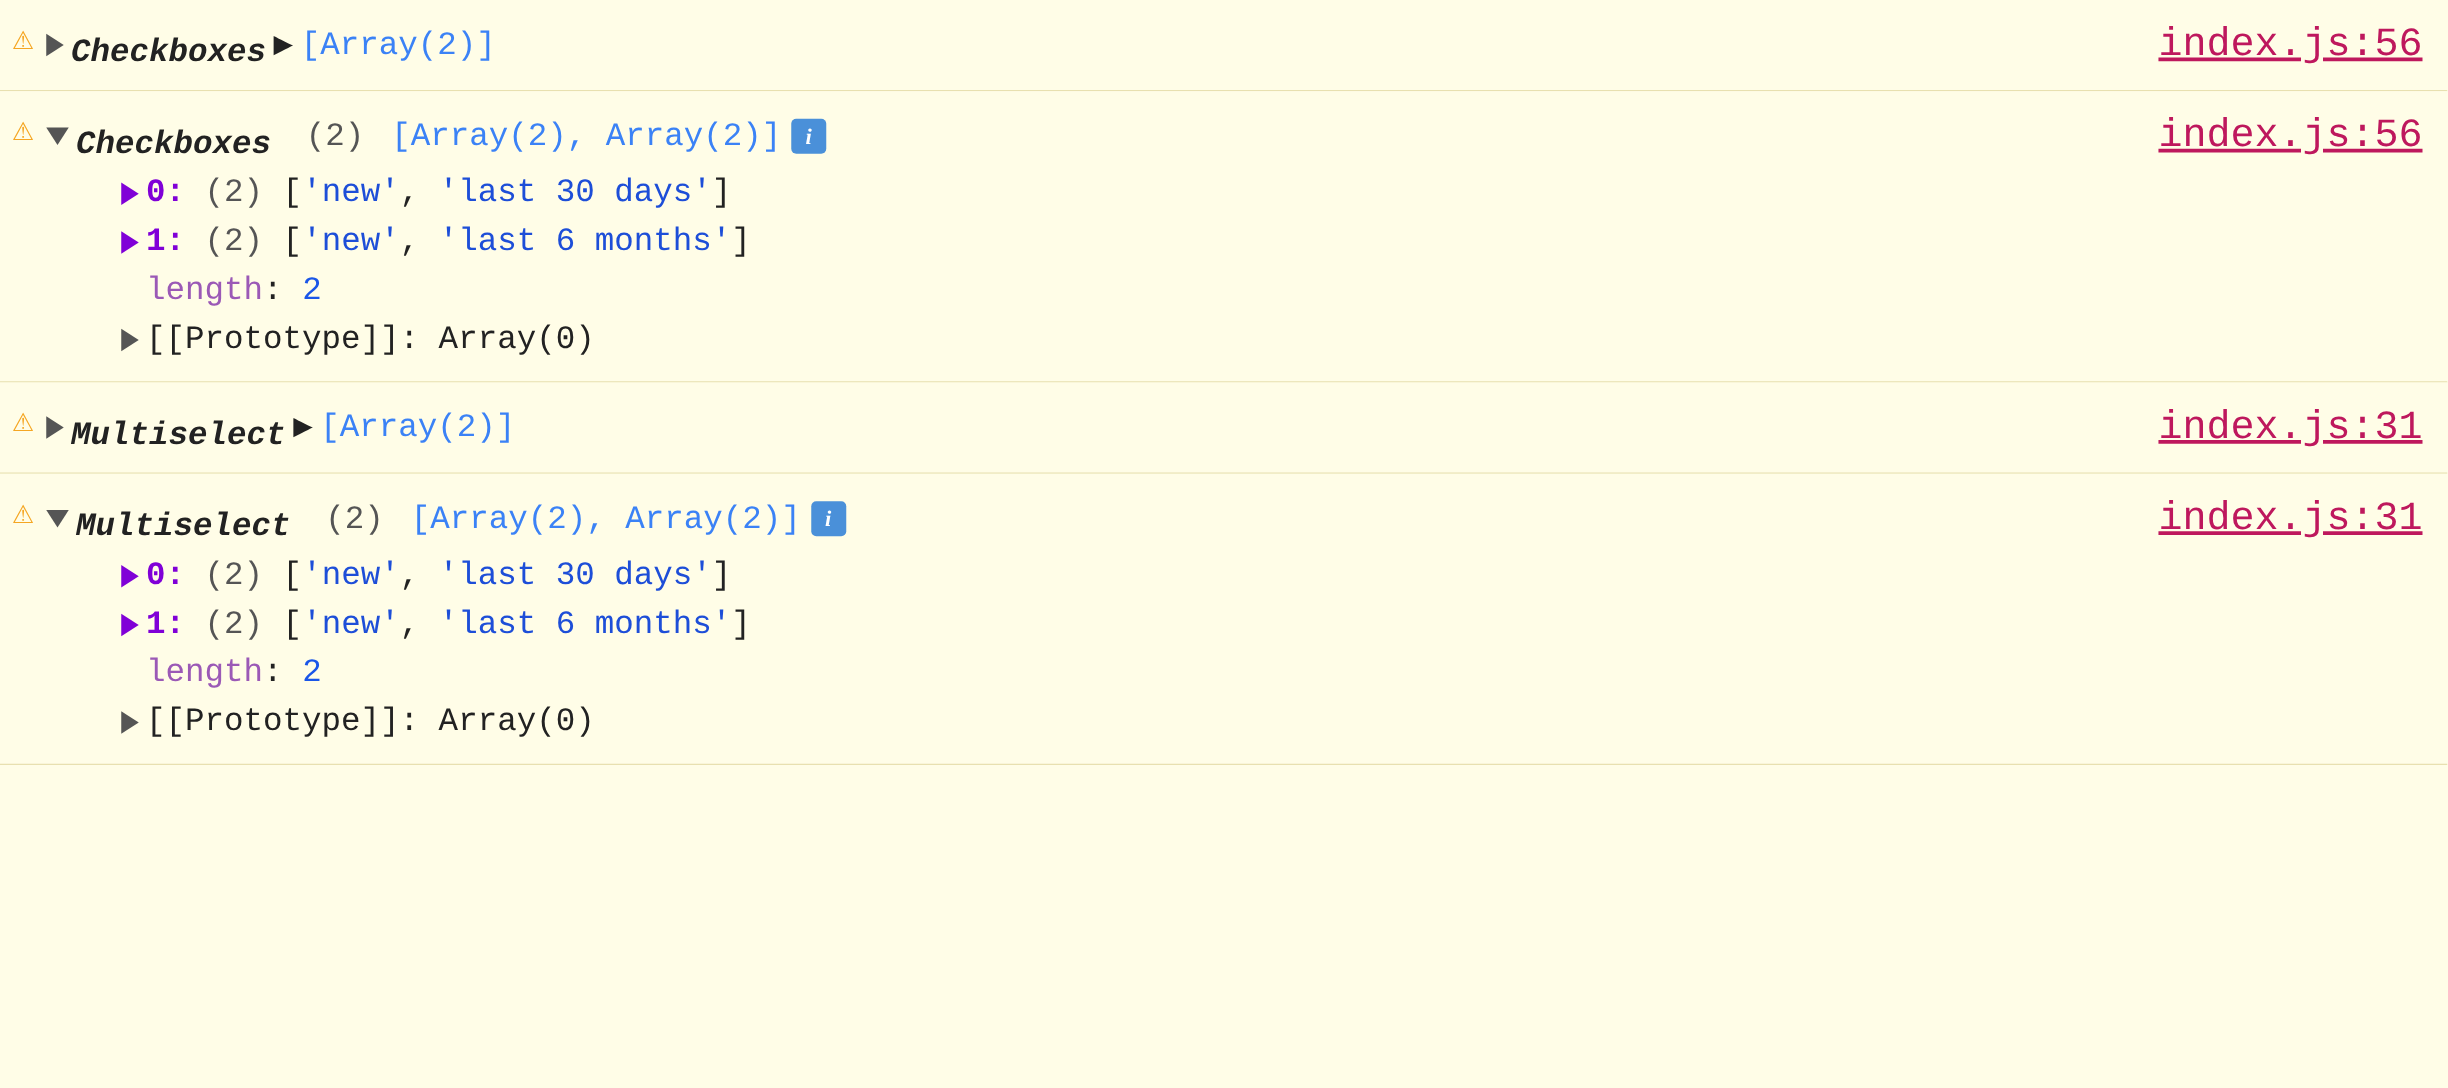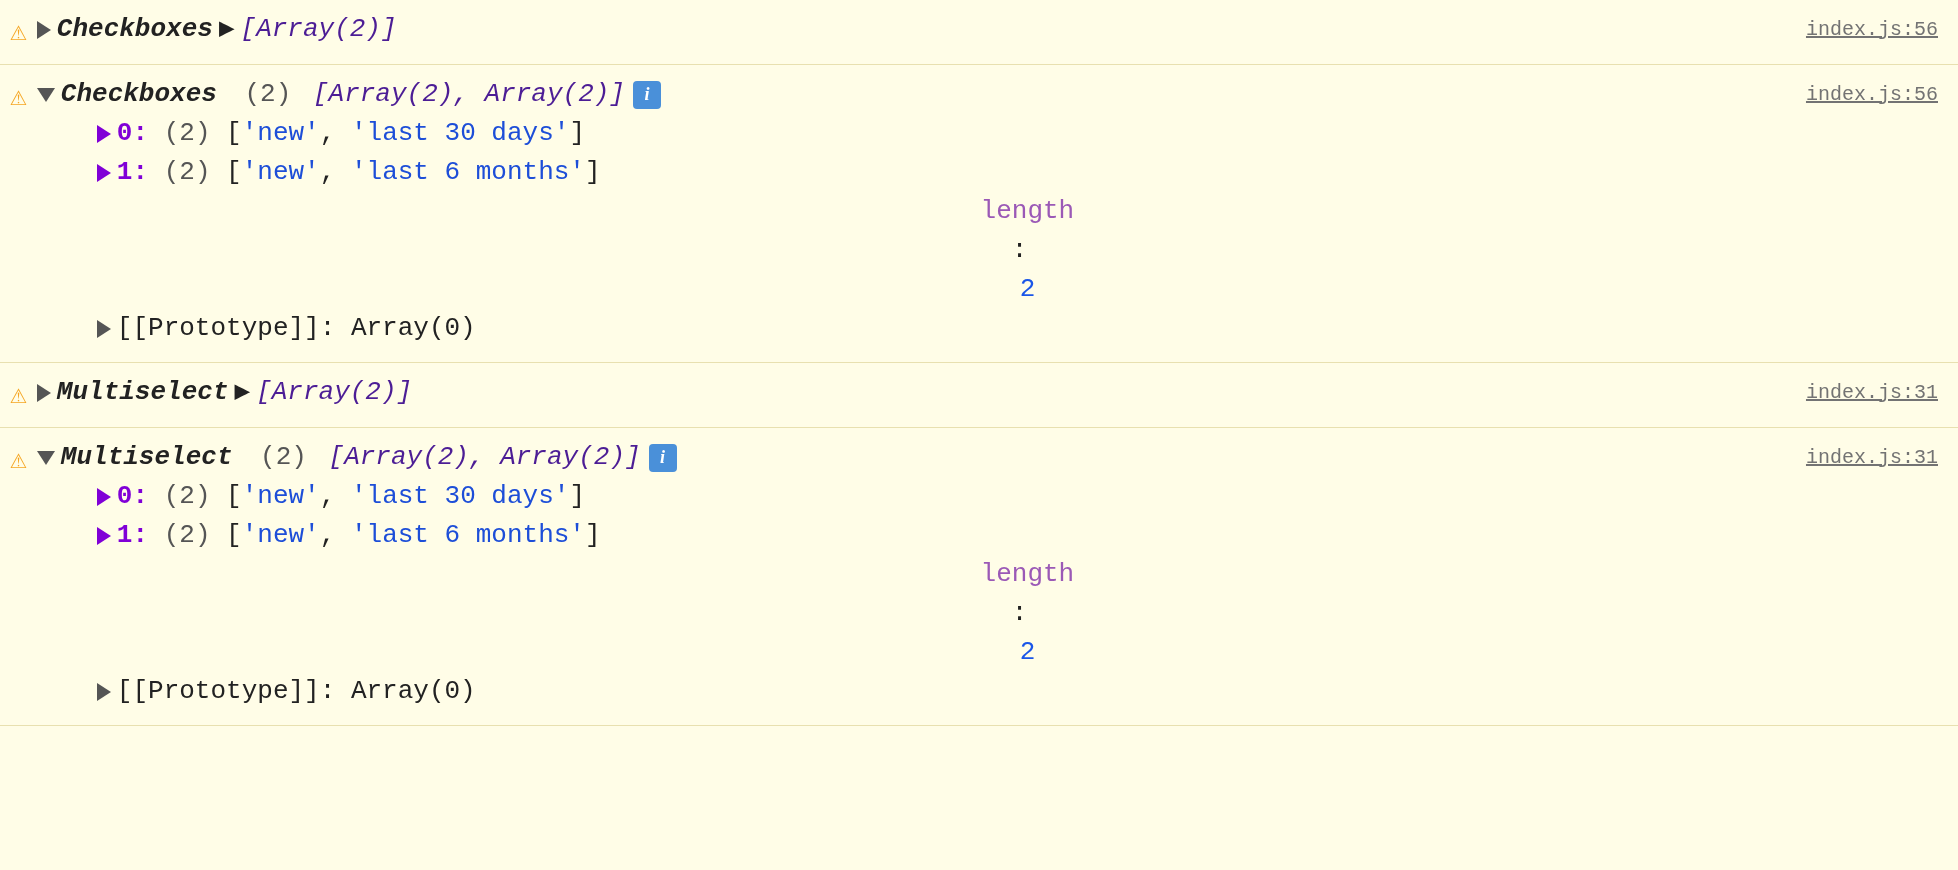--- a/index.html
+++ b/index.html
@@ -75,53 +75,52 @@
       margin-right: 6px;
       cursor: pointer;
       flex-shrink: 0;
     }
 
     .label-black {
       color: #222;
       font-style: italic;
       font-weight: bold;
       margin-right: 6px;
+      margin-top: 13px;
     }
 
     .separator {
       color: #222;
       margin-right: 6px;
     }
 
     .array-summary {
-      color: #4c1d95;
-      font-style: italic;
+      color: #3b82f6;
     }
 
     .array-count {
       color: #555;
     }
 
     .file-link {
       margin-left: auto;
-      color: #737373;
+      color: #be185d;
       text-decoration: underline;
       font-style: normal;
-      font-size: 20px;
+      font-size: 32px;
       flex-shrink: 0;
       cursor: pointer;
     }
 
     .indent-1 {
       padding-left: 60px;
     }
 
     .indent-2 {
       padding-left: 80px;
-      flex-direction: column;
     }
 
     .index-purple {
       color: #8000d7;
       font-weight: bold;
     }
 
     .paren-gray {
       color: #555;
     }

